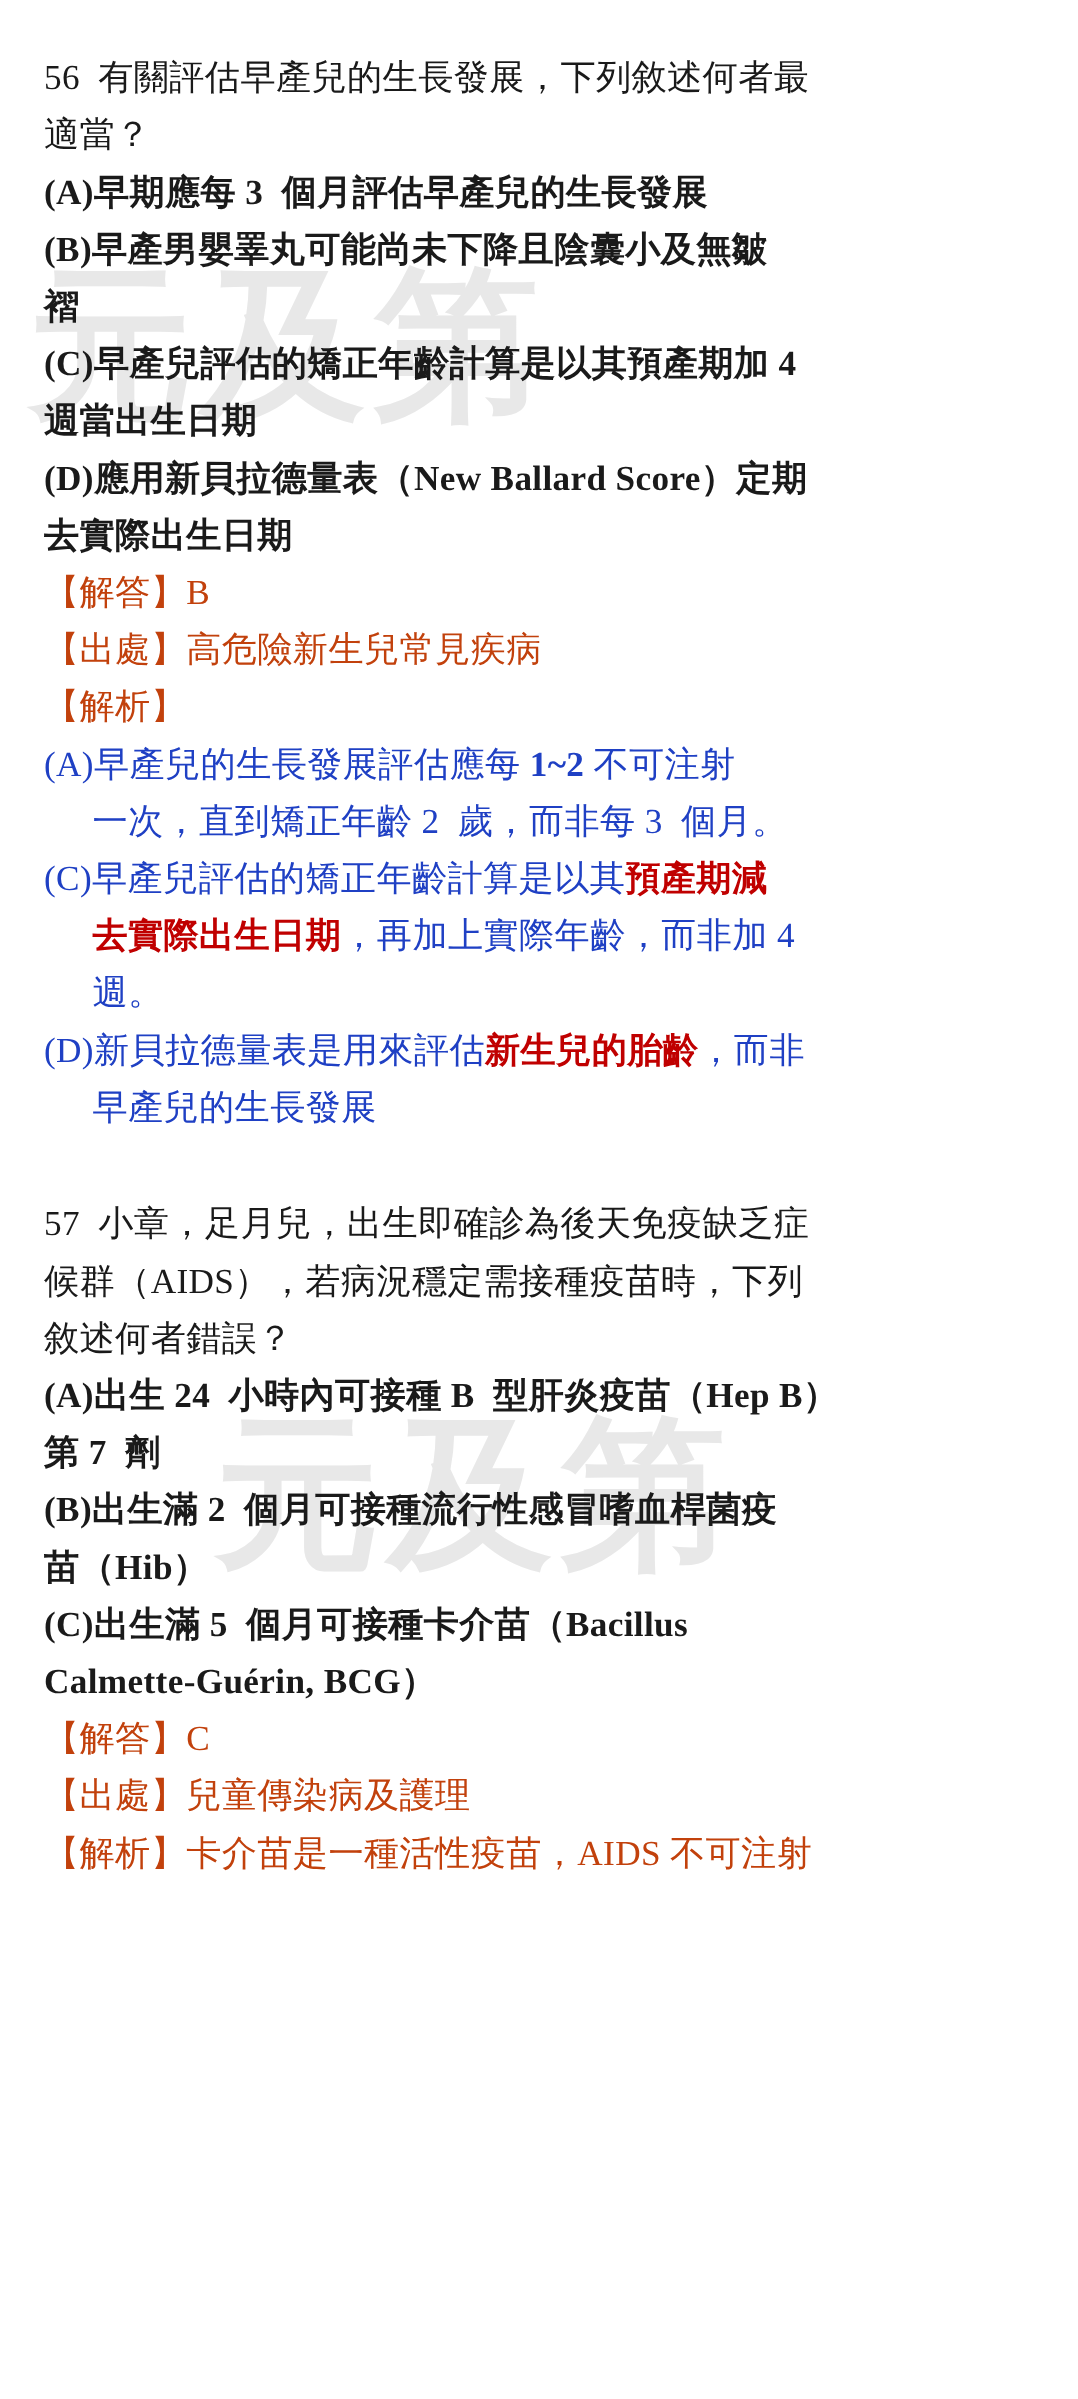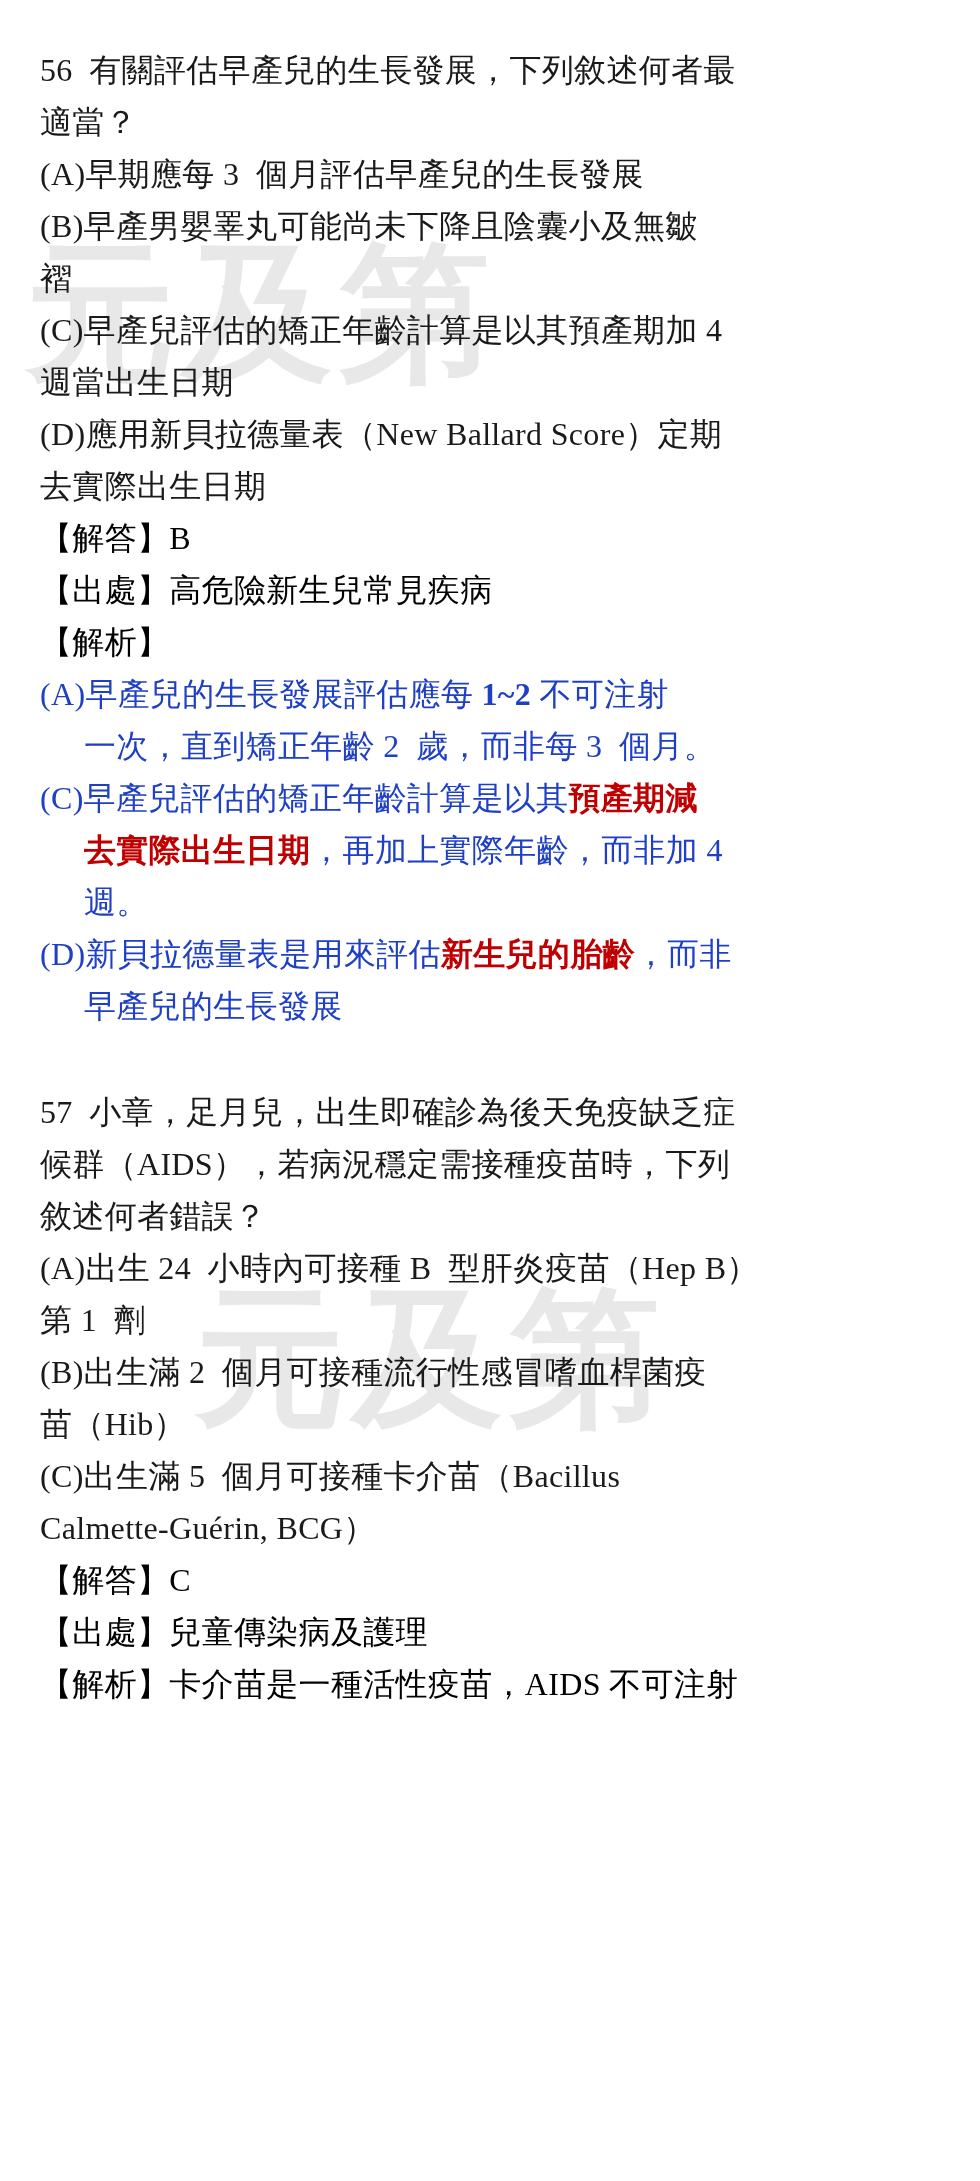--- a/index.html
+++ b/index.html
@@ -42,23 +42,23 @@
     width: 888px;
   }
 
   .line {
     font-size: 32px;
     line-height: 52px;
     letter-spacing: 0.01em;
     white-space: pre-wrap;
   }
   .q-stem { color: #1a1a1a; }
-  .opt    { color: #1a1a1a; }
+  .opt    { color: #1a1a1a; font-weight: bold; }
 
-  .ans-line   { color: #000000; }
+  .ans-line   { color: #c2410c; }
   .blue       { color: #1f40c4; }
   .red-b      { color: #c00000; font-weight: 700; }
   .blue-b     { color: #1f40c4; font-weight: 700; }
   .hang     { padding-left: 44px; }
 
   .spacer-block { height: 54px; }
 
   .q-block { margin: 0; }
 </style>
 </head>
@@ -107,21 +107,21 @@
 
   <div class="spacer-block"></div>
 
   <div class="q-block">
 
     <div class="line q-stem">57  小章，足月兒，出生即確診為後天免疫缺乏症</div>
     <div class="line q-stem">候群（AIDS），若病況穩定需接種疫苗時，下列</div>
     <div class="line q-stem">敘述何者錯誤？</div>
 
     <div class="line opt">(A)出生 24  小時內可接種 B  型肝炎疫苗（Hep B）</div>
-    <div class="line opt">第 1  劑</div>
+    <div class="line opt">第 7  劑</div>
     <div class="line opt">(B)出生滿 2  個月可接種流行性感冒嗜血桿菌疫</div>
     <div class="line opt">苗（Hib）</div>
     <div class="line opt">(C)出生滿 5  個月可接種卡介苗（Bacillus</div>
     <div class="line opt">Calmette-Guérin, BCG）</div>
 
     <div class="line ans-line"><span>【解答】</span><span>C</span></div>
 
     <div class="line ans-line"><span>【出處】</span><span>兒童傳染病及護理</span></div>
 
     <div class="line ans-line"><span>【解析】</span><span>卡介苗是一種活性疫苗，AIDS 不可注射</span></div>

